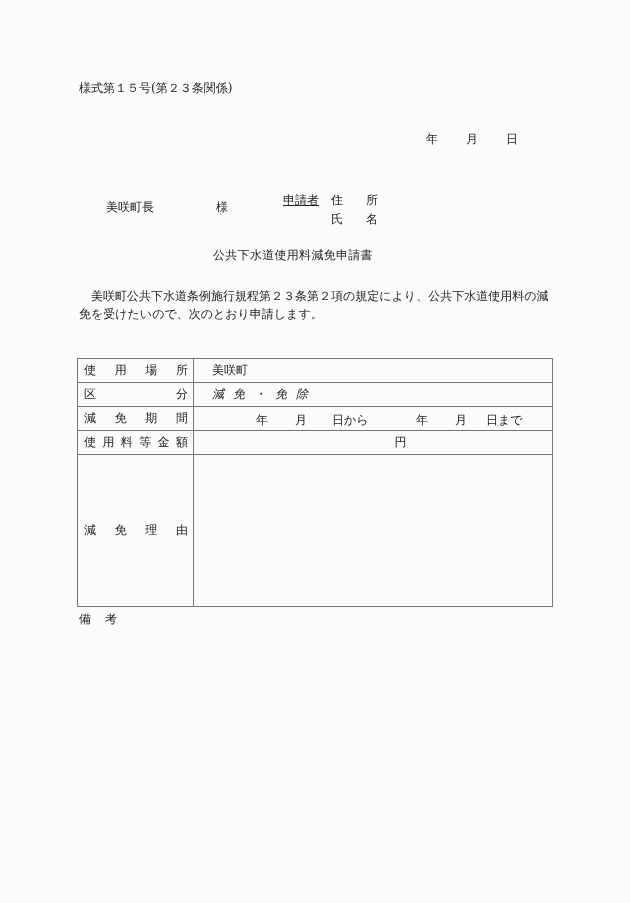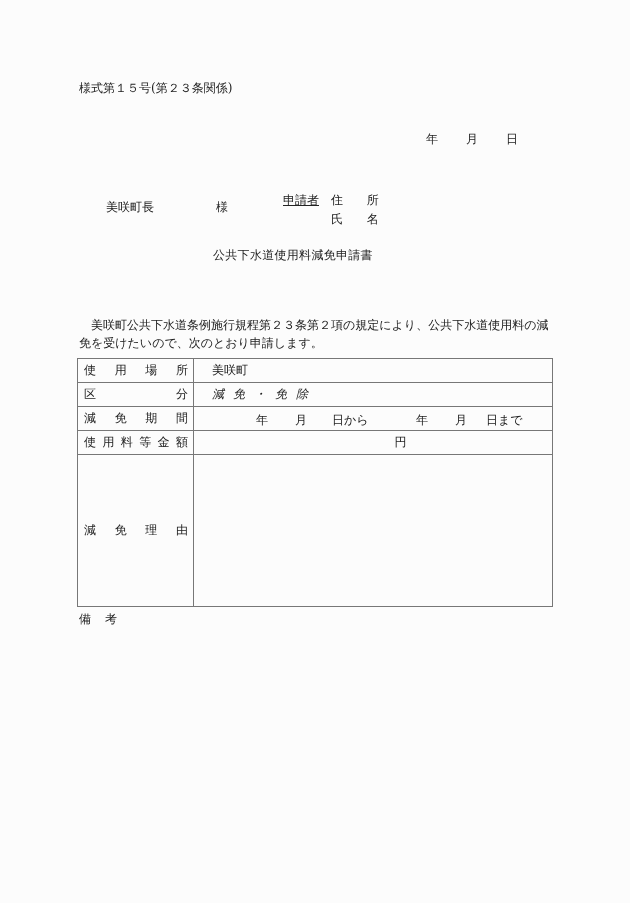--- a/index.html
+++ b/index.html
@@ -24,27 +24,27 @@
   .date-line span { display: inline-block; }
   .date-line .gap { width: 28px; }
 
   .addressee { left: 106px; top: 156px; margin-top: 44px; }
   .addressee .gap { display: inline-block; width: 62px; }
 
   .applicant { left: 283px; top: 193px; }
   .applicant .row { height: 19px; }
   .applicant .lbl { display: inline-block; width: 48px; text-decoration: underline; }
   .applicant .pad { display: inline-block; width: 48px; }
-  .applicant .w { display: inline-block; letter-spacing: 10px; }
+  .applicant .w { display: inline-block; letter-spacing: 10px; font-family: Liberation Serif, serif; }
 
   .doc-title { left: 213px; top: 248px; letter-spacing: 0.3px; }
 
   .body-text {
     left: 79px; top: 287px; width: 475px;
-    white-space: normal; line-height: 18px; margin-top: 29px;
+    white-space: normal; line-height: 18px;
   }
 
   table.form {
     position: absolute;
     left: 77px;
     top: 358px;
     width: 476px;
     border-collapse: collapse;
     table-layout: fixed;
   }

